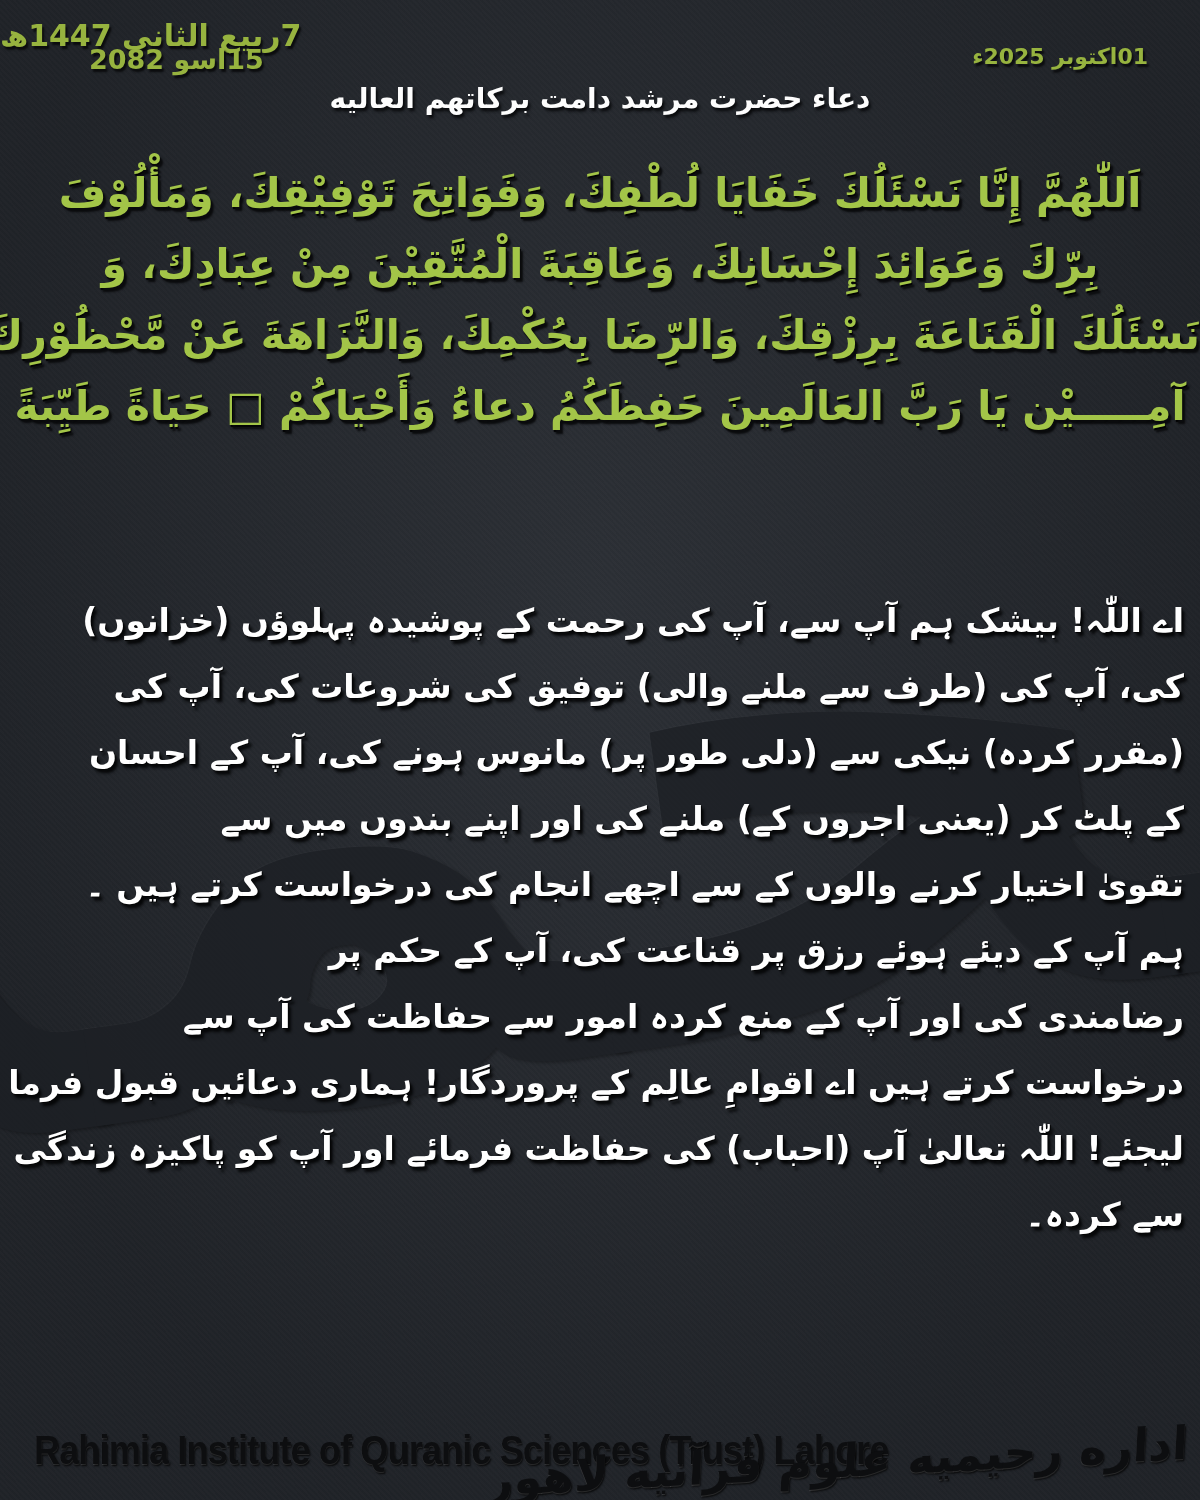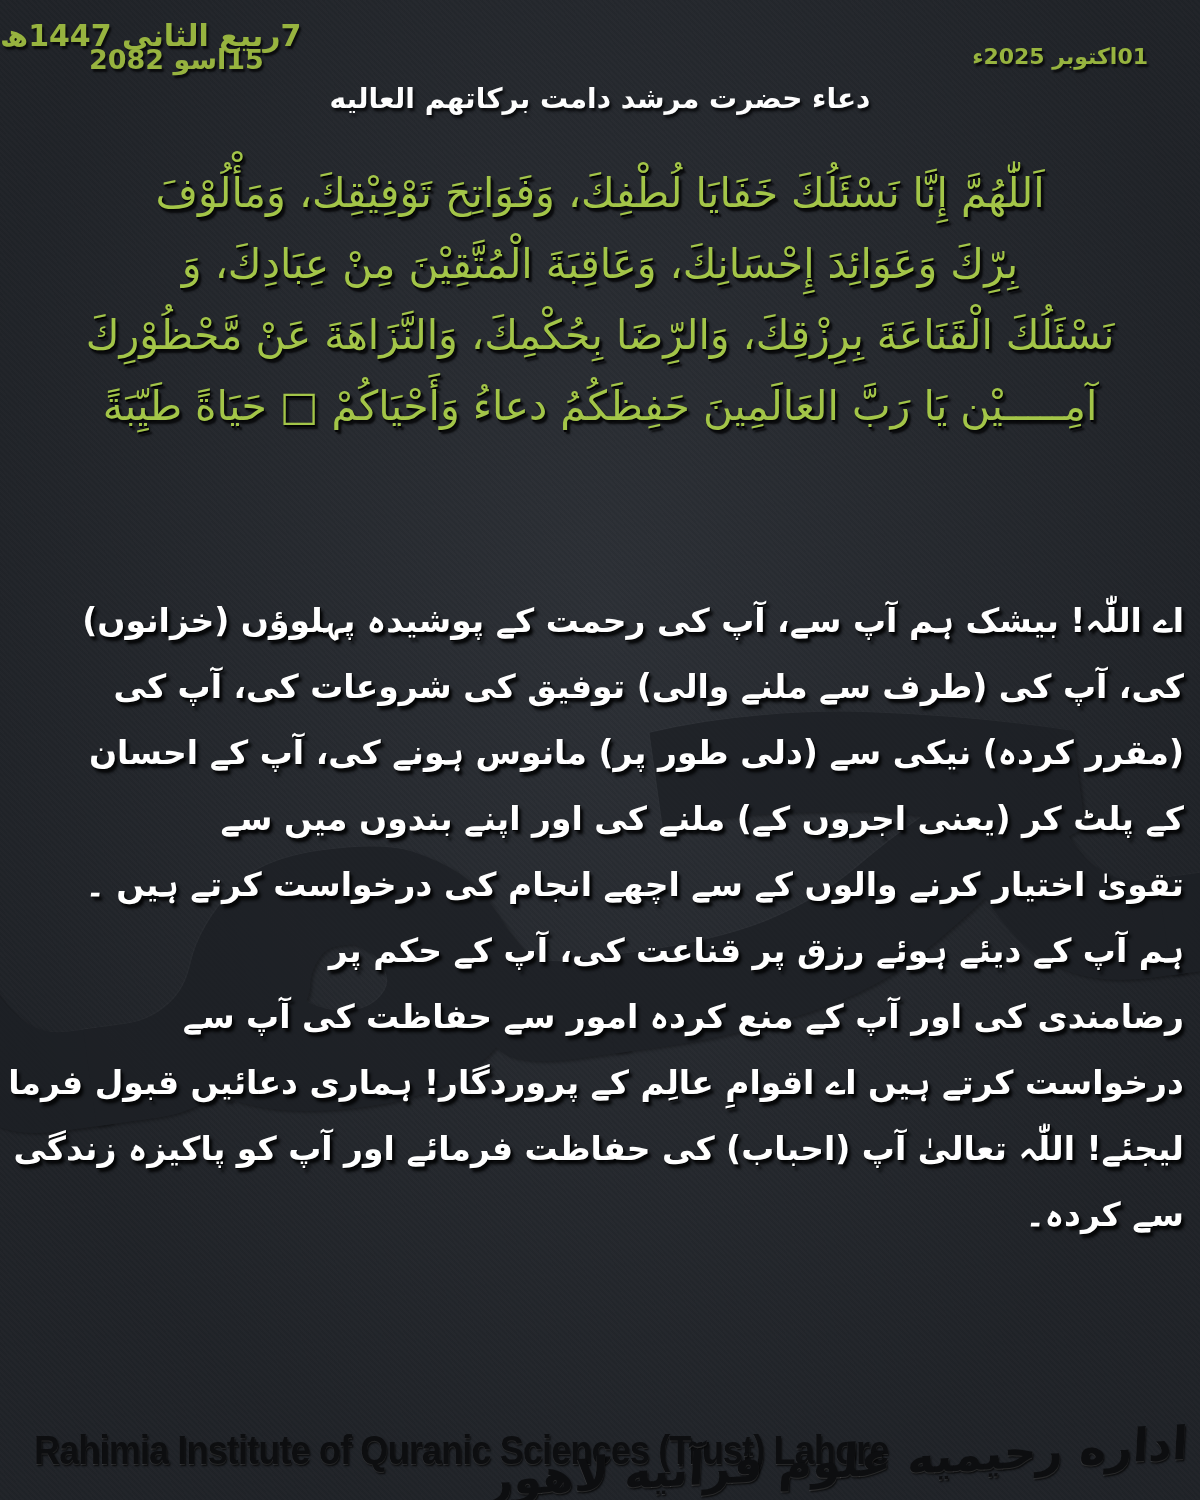--- a/index.html
+++ b/index.html
@@ -40,21 +40,21 @@
     text-align:center;color:#fdfdfd;font-size:28px;font-weight:bold;
     text-shadow:2px 3px 3px #08090b;white-space:nowrap;direction:rtl;
   }
   
   .arabic-block{
     position:absolute;top:158px;left:0;right:0;z-index:3;
     text-align:center;direction:rtl;
   }
   .arabic-line{
     color:#a3c548;
-    font-size:41px;font-weight:normal;
+    font-size:41px;font-weight:bold;
     line-height:71px;white-space:nowrap;
     text-shadow:3px 4px 2px #0a0b0d, 1px 2px 1px #000;
   }
   
   .urdu-block{
     position:absolute;top:588px;left:0;right:16px;z-index:3;
     direction:rtl;
   }
   .urdu-line{
     color:#ffffff;

